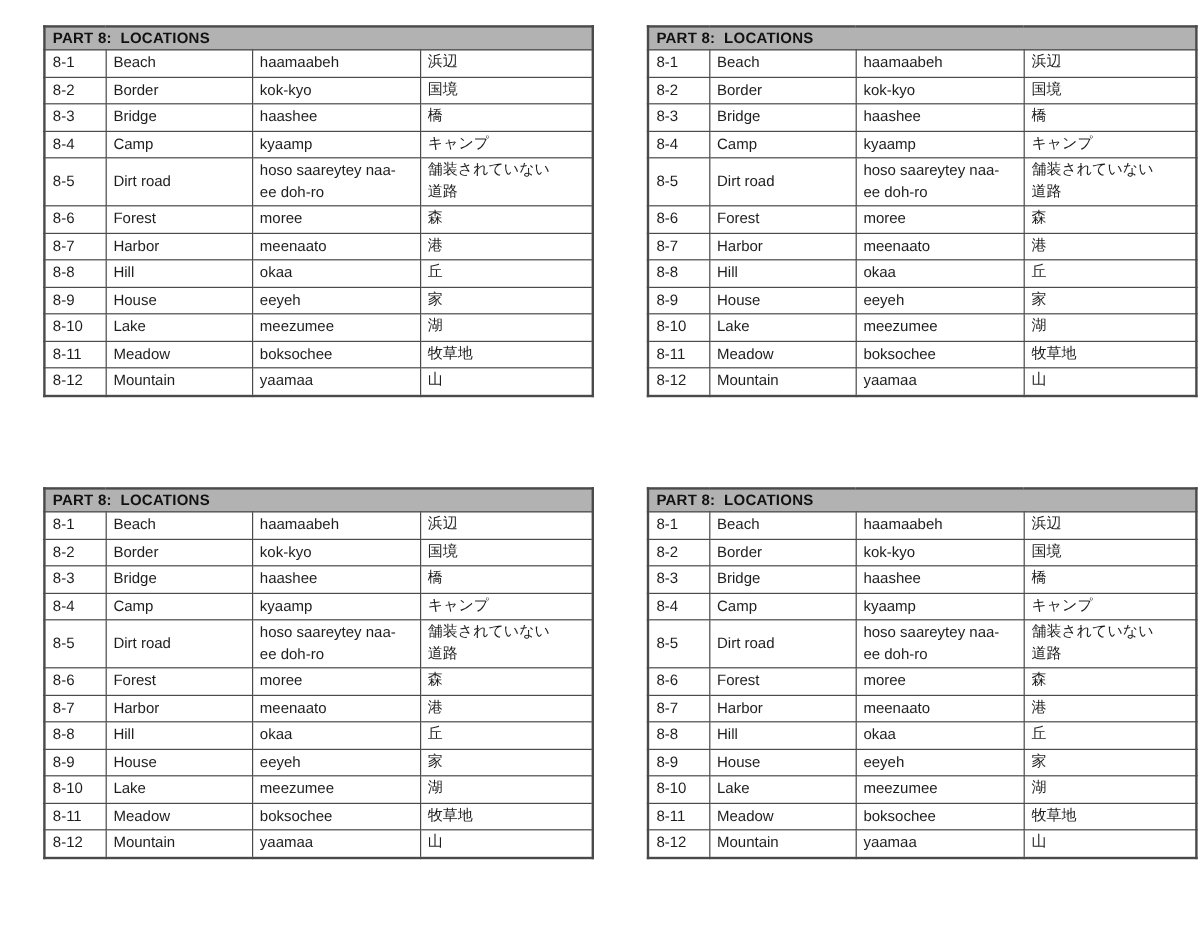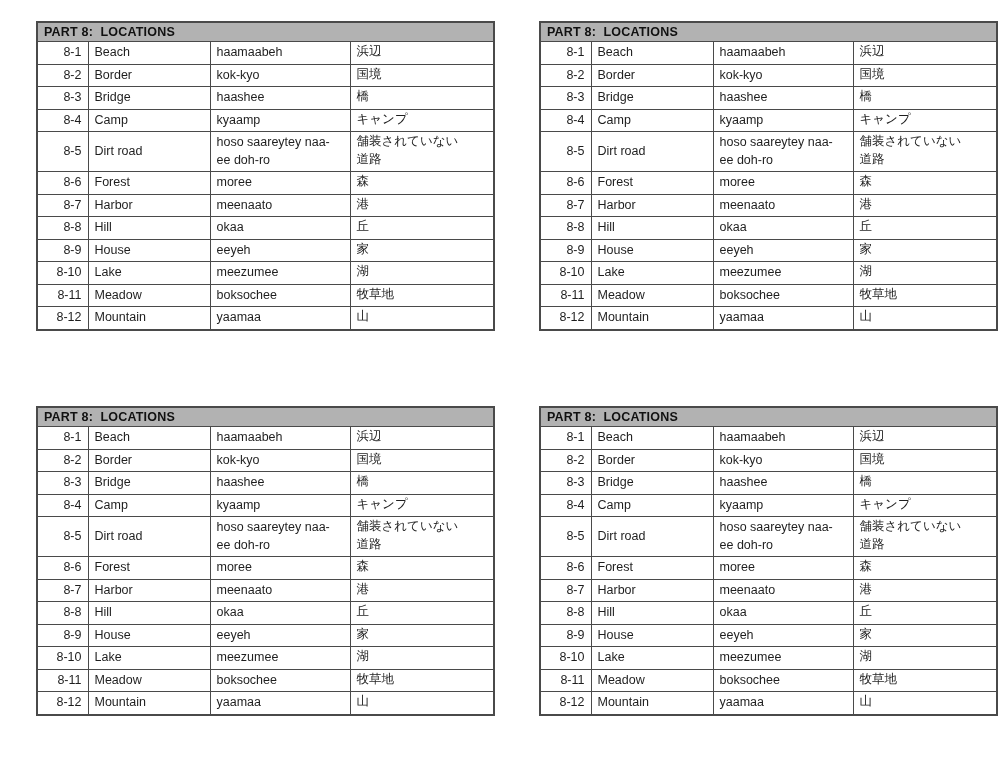--- a/index.html
+++ b/index.html
@@ -54,21 +54,21 @@
   table.vocab td{
     border:1px solid var(--border);
     font-size:12.5px;
     line-height:1.4;
     padding:2px 6px;
     height:21px;
     vertical-align:middle;
     white-space:pre-line;    
     overflow:hidden;
   }
-  td.c-num{text-align:right;padding:2px 2px;}
+  td.c-num{text-align:left;padding:2px 2px;}
   td.c-jap{
     font-size:14.5px;
     line-height:1.25;
     padding-left:8px;
     font-family:Liberation Mono, monospace;
   }
 </style>
 </head>
 <body>
 

